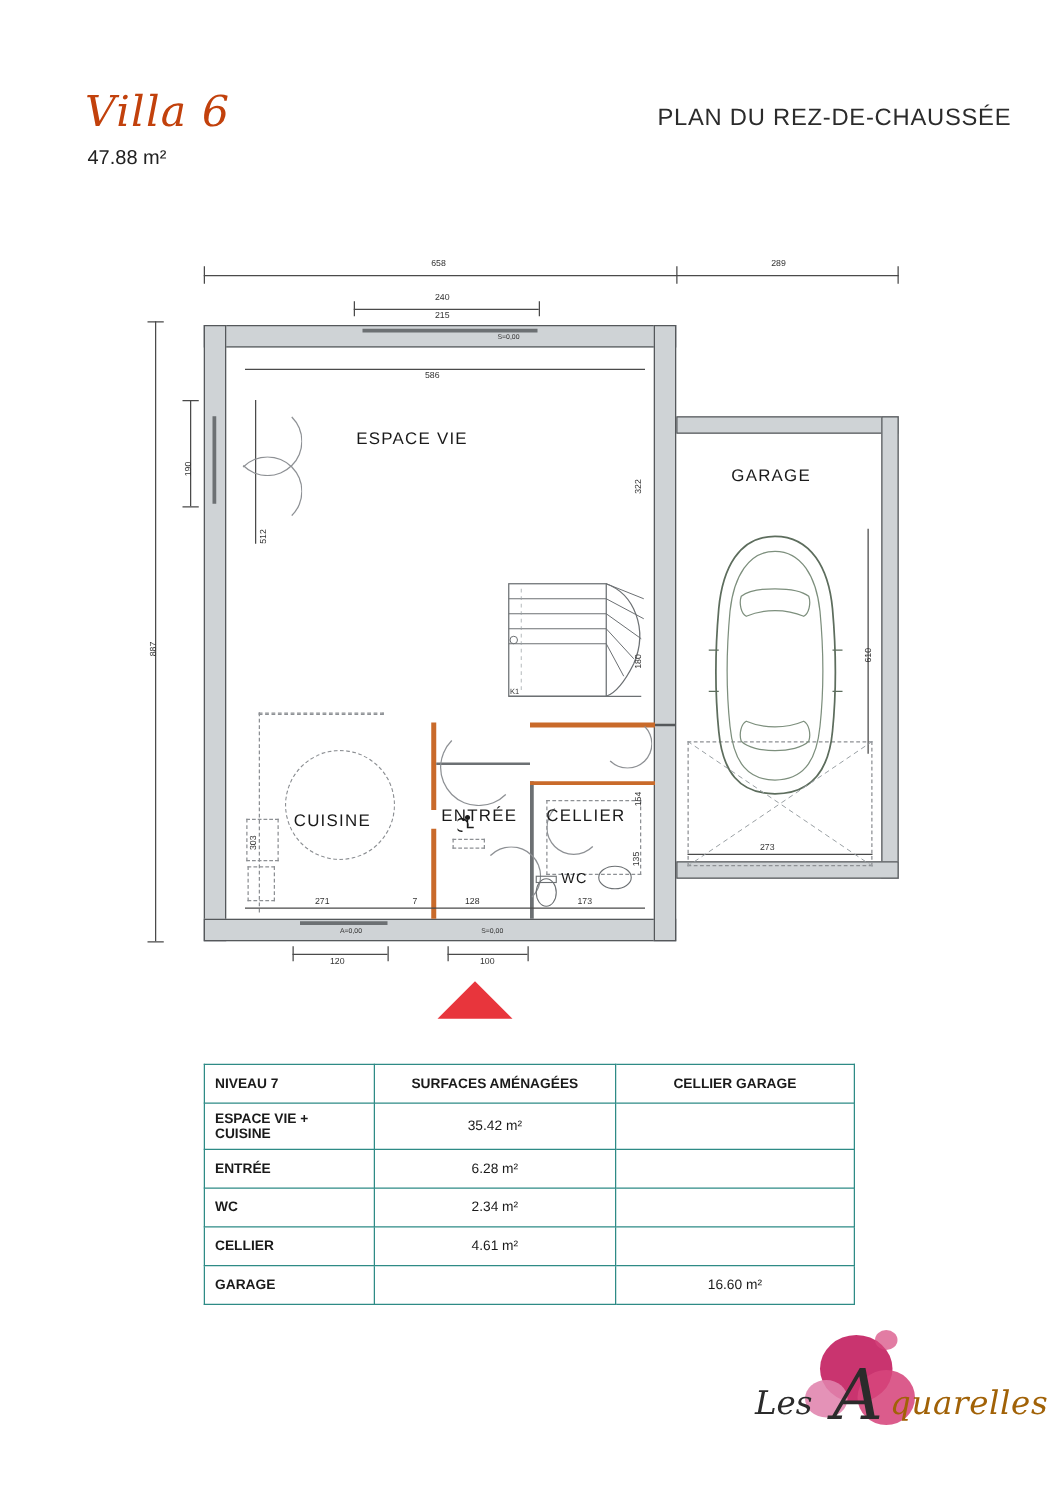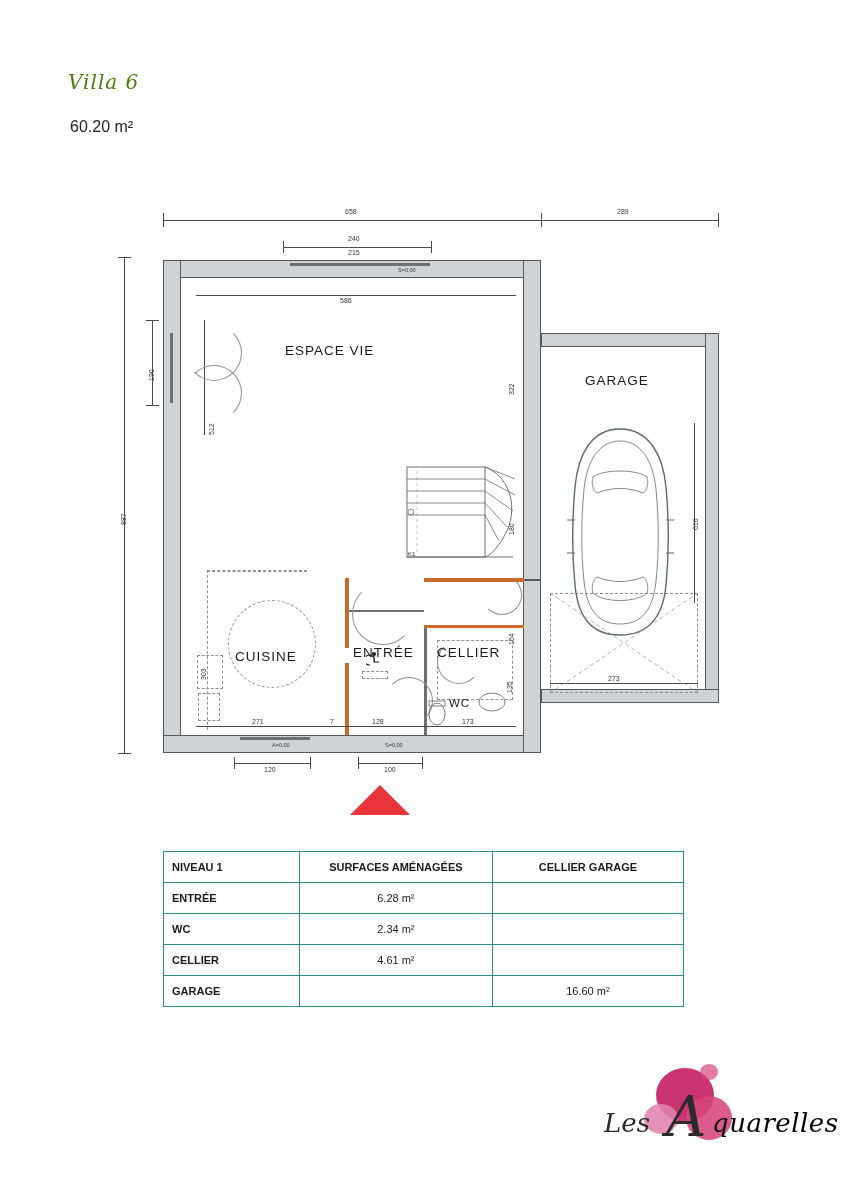--- a/index.html
+++ b/index.html
@@ -22,22 +22,22 @@
     top: 0; left: 0;
     width: 849px;
     height: 170px;
   }
   #villa-title {
     position: absolute;
     left: 68px;
     top: 70px;
     font-family: "DejaVu Serif", serif;
     font-style: italic;
-    font-size: 20px;
-    color: #4d7c0f;
+    font-size: 34px;
+    color: #c2410c;
     letter-spacing: 1px;
   }
   #villa-area {
     position: absolute;
     left: 70px;
     top: 118px;
     font-size: 16px;
     color: #222;
   }
   #plan-title {
@@ -182,35 +182,36 @@
     font-style: italic;
     font-size: 56px;
     color: #2b2b2b;
   }
   #logo-quarelles {
     position: absolute;
     left: 108px; top: 48px;
     font-family: "DejaVu Serif", serif;
     font-style: italic;
     font-size: 26px;
-    color: #000000;
+    color: #a16207;
     letter-spacing: 0.5px;
   }
   .blot {
     position: absolute;
     border-radius: 50%;
     opacity: 0.88;
   }
 </style>
 </head>
 <body>
 
 <div id="header">
   <div id="villa-title">Villa 6</div>
-  <div id="villa-area">60.20 m²</div>
+  <div id="villa-area">47.88 m²</div>
+  <div id="plan-title">PLAN DU REZ-DE-CHAUSSÉE</div>
 </div>
 
 <div id="plan">
 
   <div class="dimline h" style="left:163px; top:35px; width:556px;"></div>
   <div class="tick" style="left:163px; top:28px; width:1px; height:14px;"></div>
   <div class="tick" style="left:541px; top:28px; width:1px; height:14px;"></div>
   <div class="tick" style="left:718px; top:28px; width:1px; height:14px;"></div>
   <div class="dimtext" style="left:345px; top:23px;">658</div>
   <div class="dimtext" style="left:617px; top:23px;">289</div>
@@ -358,26 +359,31 @@
   <div class="roomlabel" style="left:353px; top:460px;">ENTRÉE</div>
   <div class="roomlabel" style="left:437px; top:460px;">CELLIER</div>
   <div class="roomlabel small" style="left:449px; top:512px;">WC</div>
 
   <div id="arrow-marker" style="left:350px; top:600px;"></div>
 </div>
 
 <table id="surface-table">
   <thead>
     <tr>
-      <th class="first cell-label">NIVEAU 1</th>
+      <th class="first cell-label">NIVEAU 7</th>
       <th class="cell-val">SURFACES AMÉNAGÉES</th>
       <th class="cell-val">CELLIER GARAGE</th>
     </tr>
   </thead>
   <tbody>
+    <tr>
+      <td class="cell-label">ESPACE VIE + CUISINE</td>
+      <td class="cell-val">35.42 m²</td>
+      <td class="cell-val"></td>
+    </tr>
     <tr>
       <td class="cell-label">ENTRÉE</td>
       <td class="cell-val">6.28 m²</td>
       <td class="cell-val"></td>
     </tr>
     <tr>
       <td class="cell-label">WC</td>
       <td class="cell-val">2.34 m²</td>
       <td class="cell-val"></td>
     </tr>

